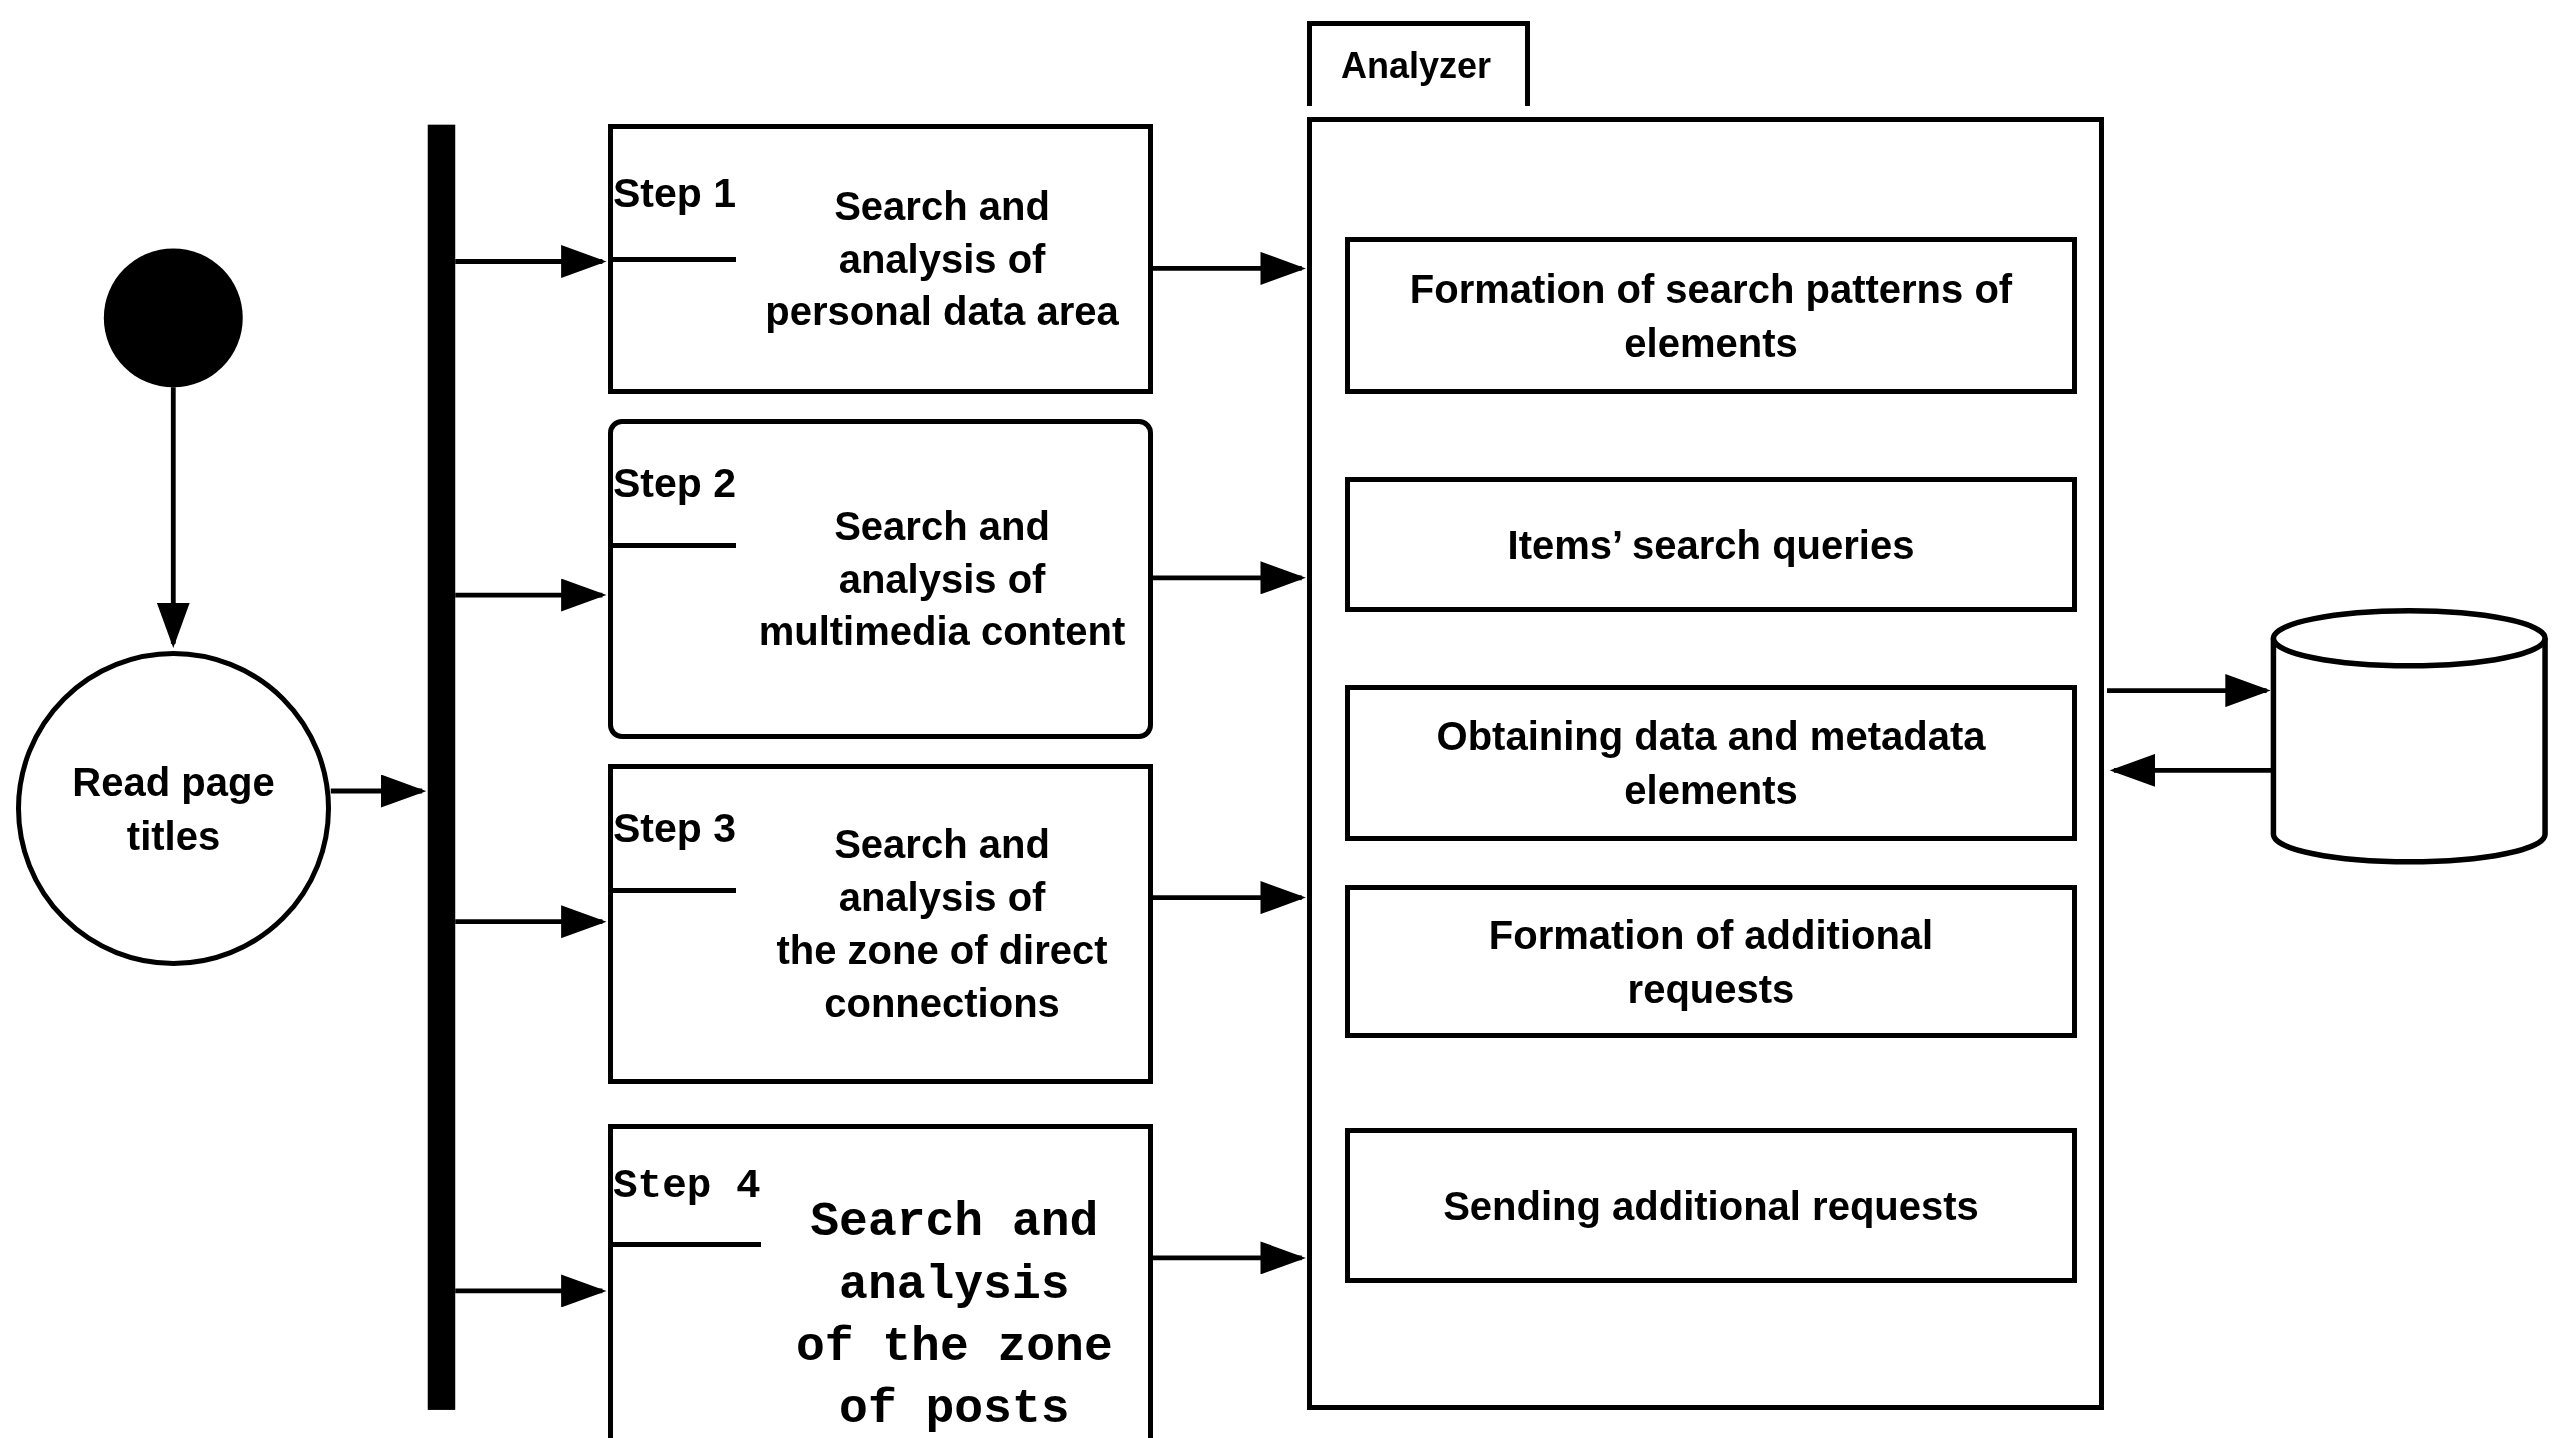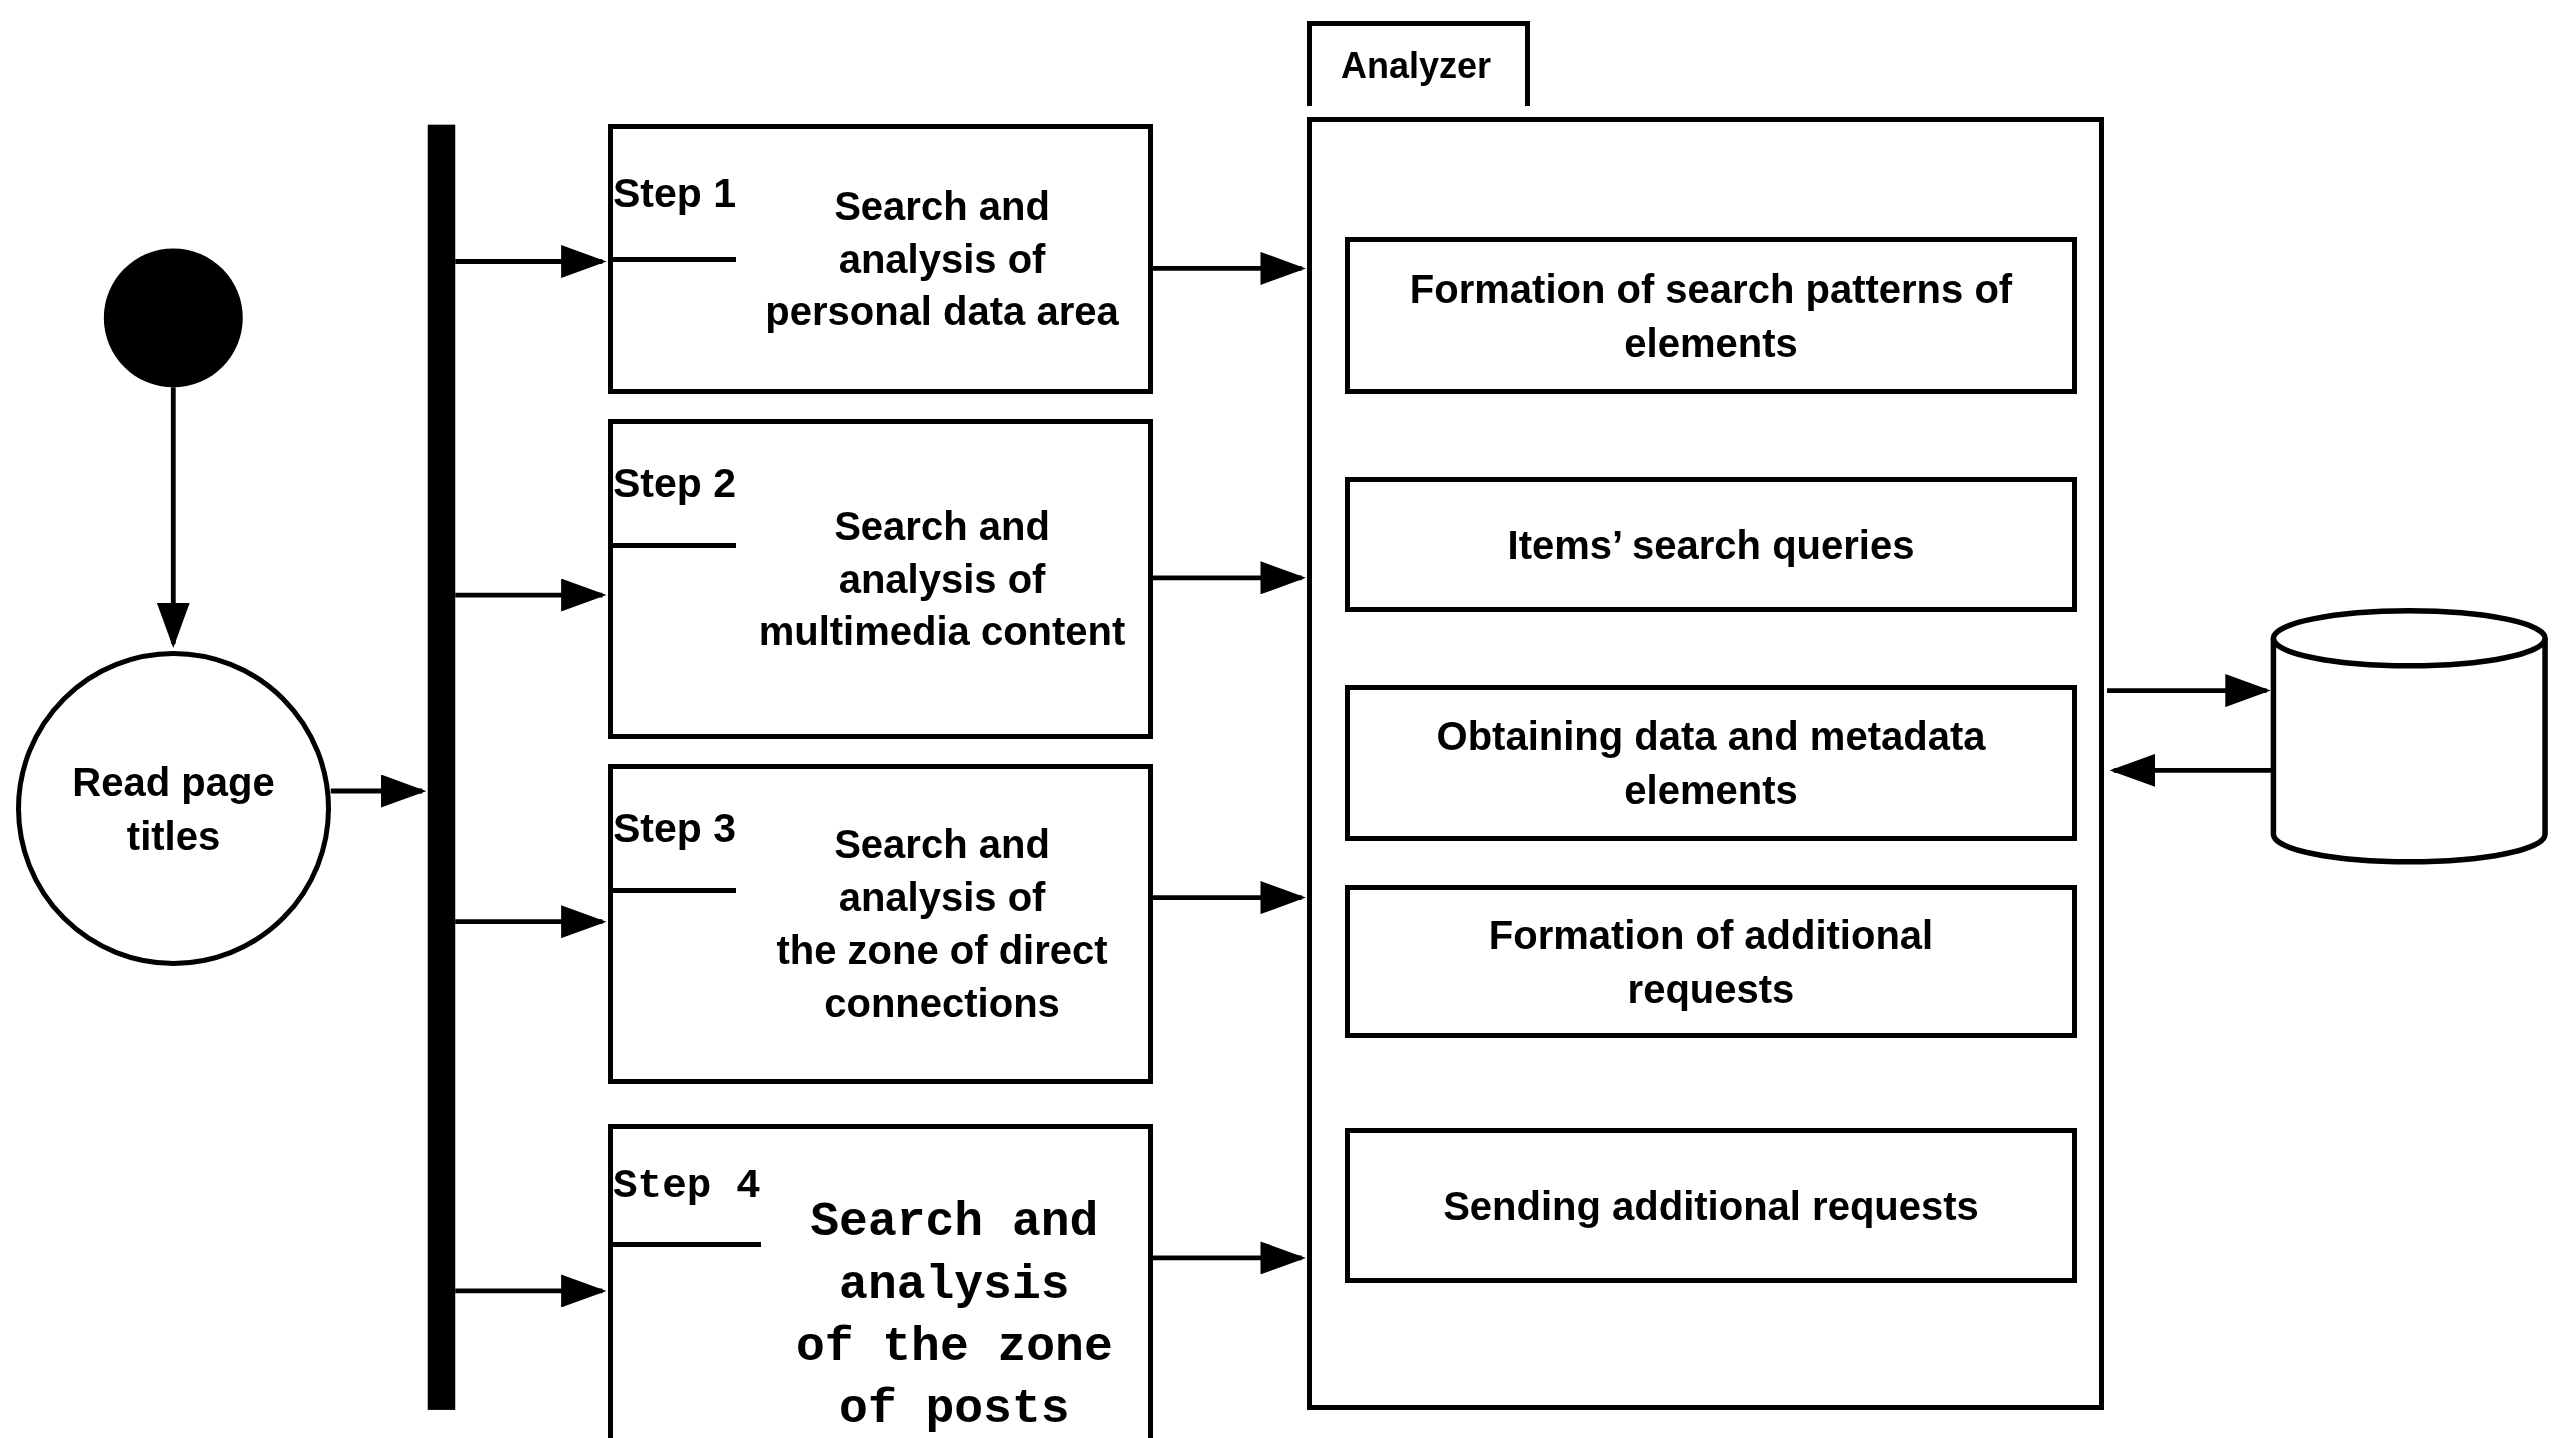--- a/index.html
+++ b/index.html
@@ -149,21 +149,21 @@
     <span class="node-text">Read page
 titles</span>
   </div>
 
   <div class="step-box" style="top:124px;height:270px;">
     <div class="step-header" style="height:133px;">Step 1</div>
     <div class="step-body node-text">Search and analysis of
 personal data area</div>
   </div>
 
-  <div class="step-box" style="top:419px;height:320px;">
+  <div class="step-box" style="top:419px;height:320px;border-radius:14px;">
     <div class="step-header" style="height:124px;">Step 2</div>
     <div class="step-body node-text">Search and analysis of
 multimedia content</div>
   </div>
 
   <div class="step-box" style="top:764px;height:320px;">
     <div class="step-header" style="height:124px;">Step 3</div>
     <div class="step-body node-text">Search and analysis of
 the zone of direct
 connections</div>

